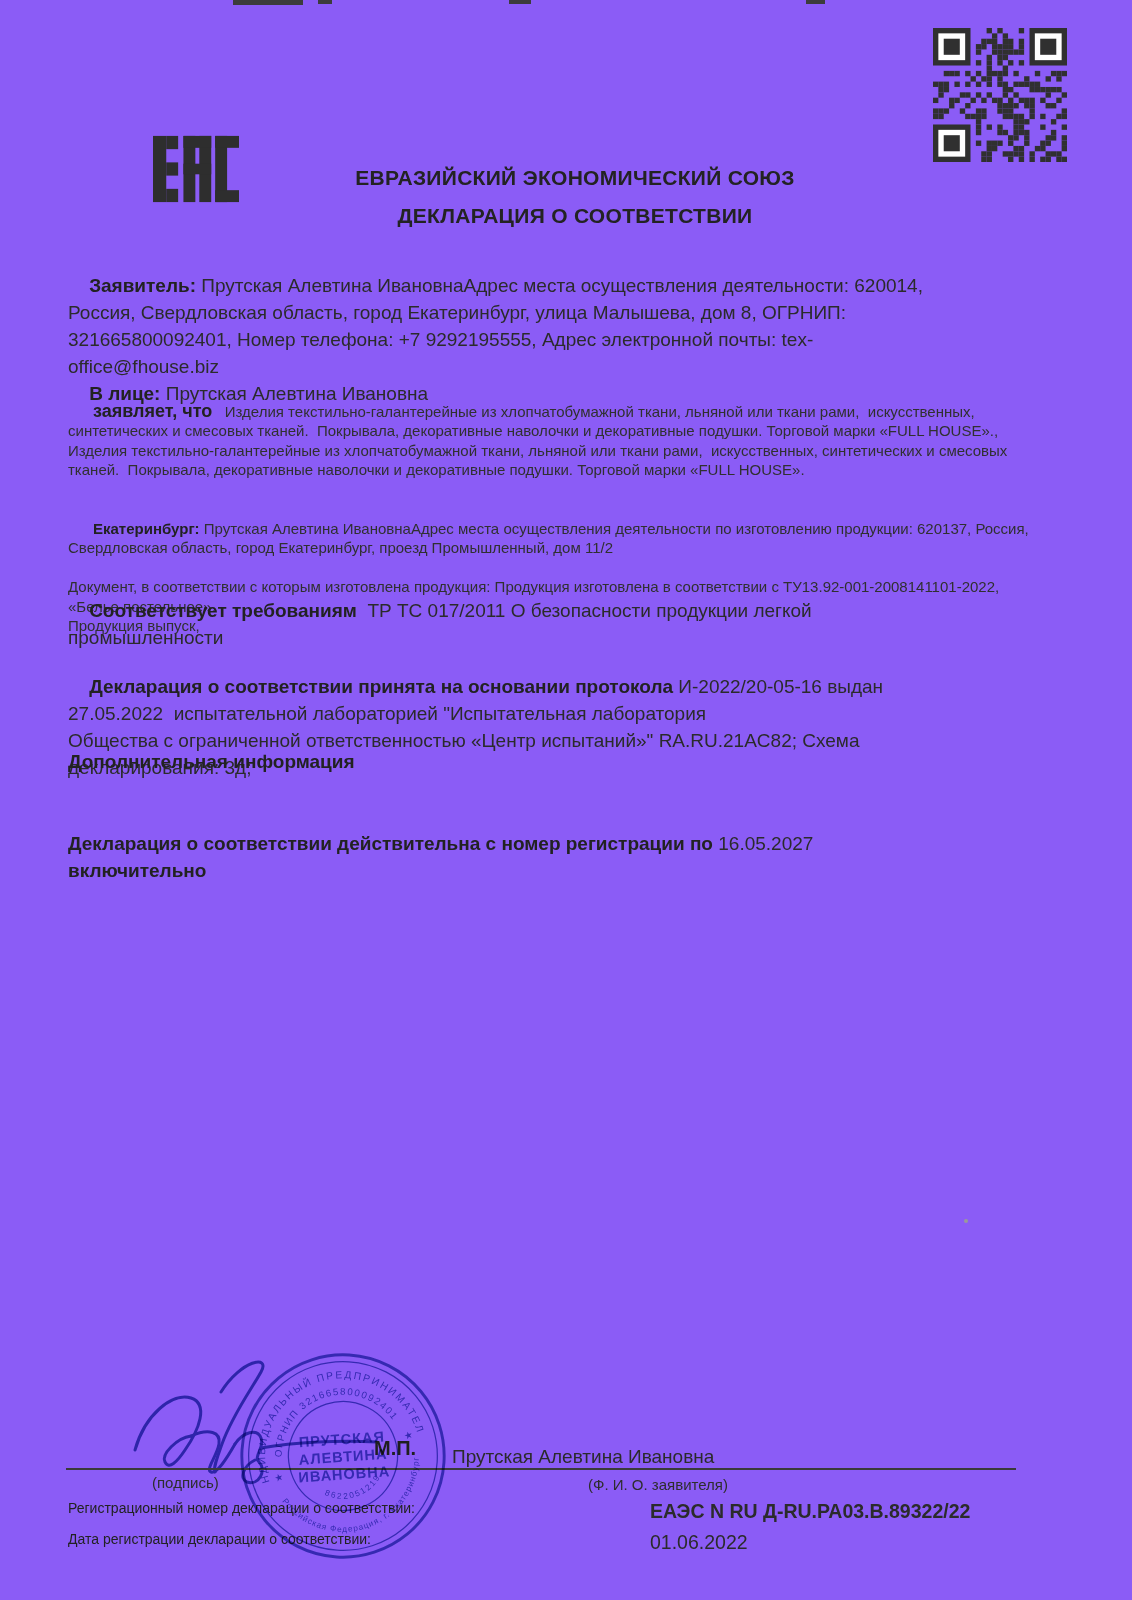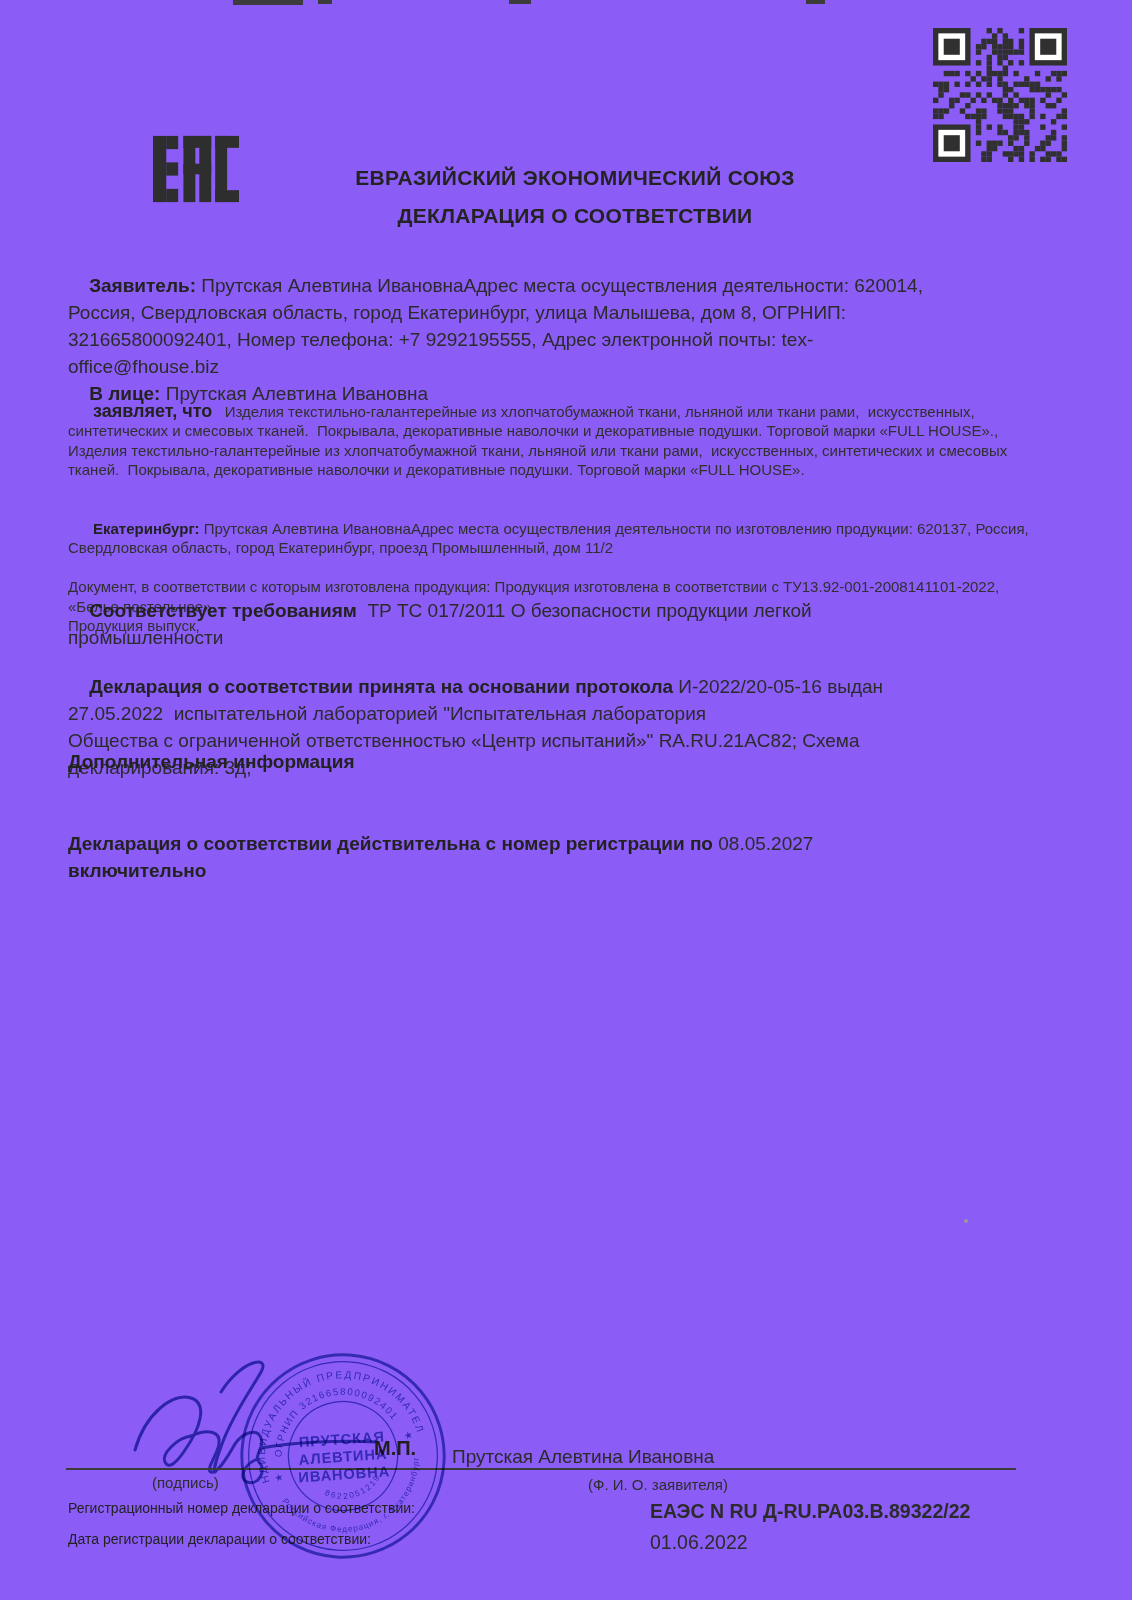--- a/index.html
+++ b/index.html
@@ -299,21 +299,21 @@
   <div class="abs main-txt prewrap" style="left:68px;top:646px;width:990px;">
     <span class="lbl">Декларация о соответствии принята на основании протокола</span><span> И-2022/20-05-16 выдан
 27.05.2022  испытательной лабораторией "Испытательная лаборатория
 Общества с ограниченной ответственностью «Центр испытаний»" RA.RU.21AC82; Схема
 декларирования: 3д;</span>
   </div>
 
   <div class="abs main-txt lbl" style="left:68px;top:748px;width:990px;">Дополнительная информация</div>
 
   <div class="abs main-txt" style="left:68px;top:830px;width:990px;">
-    <span class="lbl">Декларация о соответствии действительна с номер регистрации по</span><span> 08.05.2027</span><br>
+    <span class="lbl">Декларация о соответствии действительна с номер регистрации по</span><span> 16.05.2027</span><br>
     <span class="lbl">включительно</span>
   </div>
 
   <svg class="abs sig-svg" style="left:125px;top:1352px;" width="280" height="145" viewBox="0 0 280 145">
     <g fill="none" stroke="#4152a8" stroke-width="3" stroke-linecap="round">
       <path d="M96,40 C116,8 146,2 136,20 C126,38 108,62 97,92 C92,106 88,116 90,120"></path>
       <path d="M10,98 C20,62 48,40 66,46 C84,52 74,78 60,98 C52,110 44,118 40,110 C36,102 52,86 66,84"></path>
       <path d="M66,84 C84,76 96,80 94,92 C92,104 80,118 86,120 C92,122 102,106 110,92"></path>
       <path d="M110,92 C118,80 132,76 136,86 C140,96 128,104 134,110 C142,118 134,134 122,130 C114,127 118,114 130,108"></path>
       <path d="M136,96 C170,90 215,88 252,90"></path>

